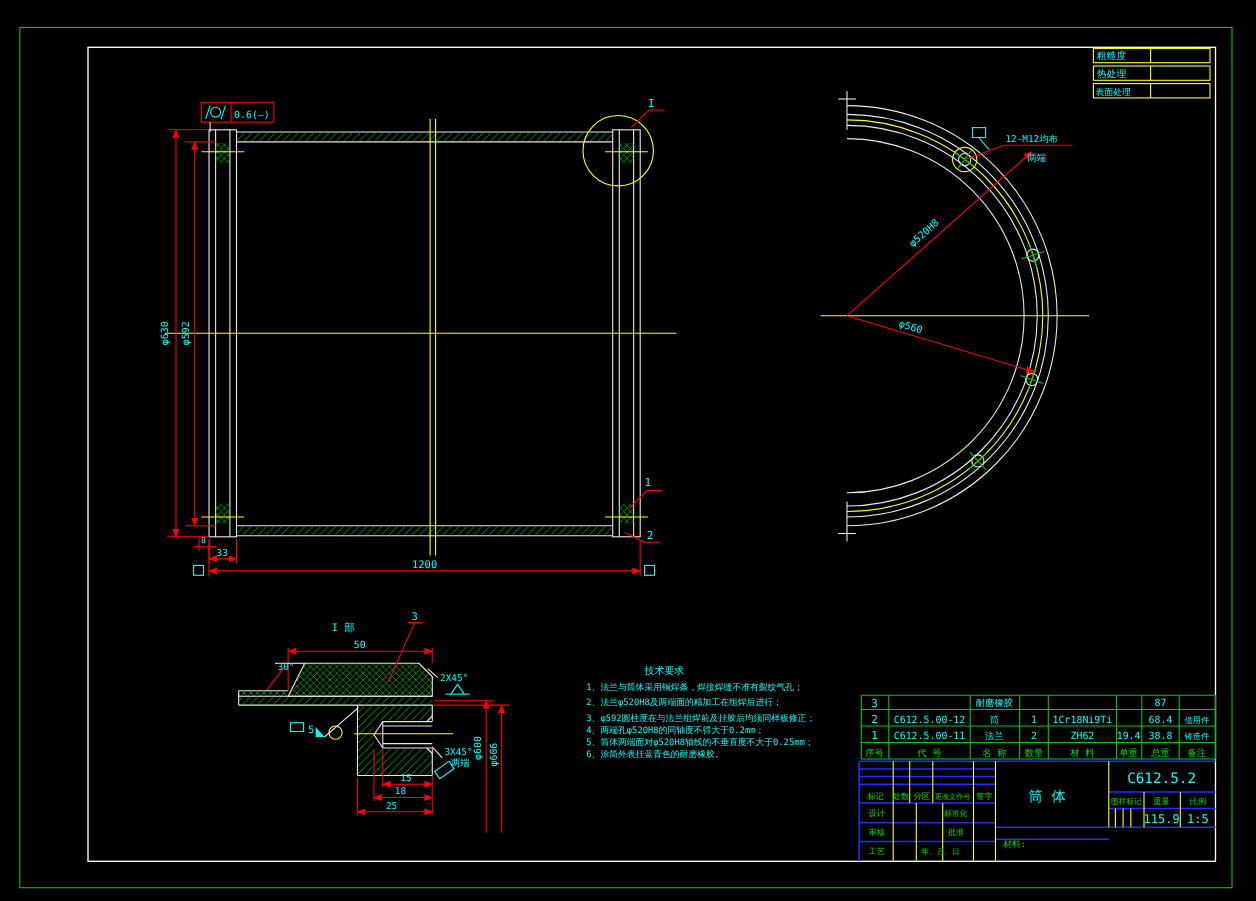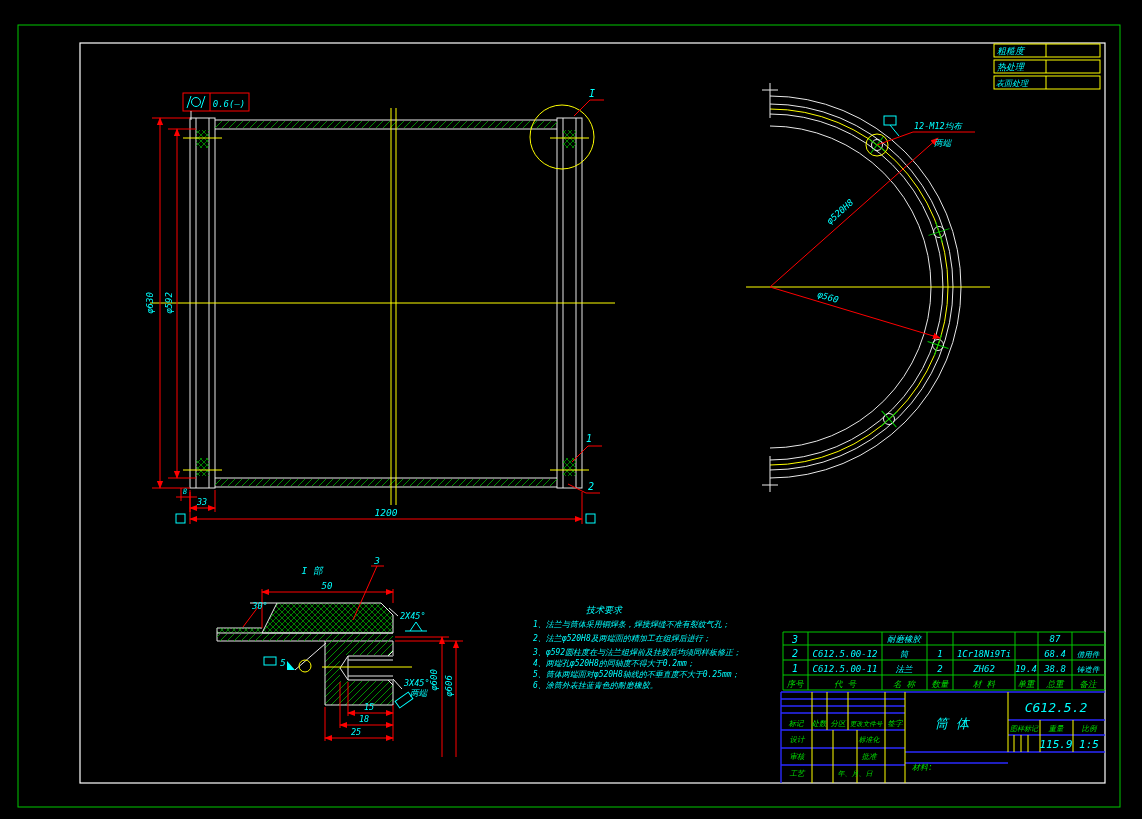--- a/index.html
+++ b/index.html
@@ -1,16 +1,16 @@
 <!DOCTYPE html>
 <html><head>
 <meta charset="utf-8">
 <style>
   html,body{margin:0;padding:0;background:#000;}
-  .stage{position:relative;width:1142px;height:819px;background:#000;overflow:hidden;font-style:italic;}
+  .stage{position:relative;width:1142px;height:819px;background:#000;overflow:hidden;}
   svg{display:block;}
   svg text{font-family:"DejaVu Sans Mono","DejaVu Sans",monospace;}
   .w{stroke:#e8e8e8;stroke-width:1;fill:none;}
   .w2{stroke:#ffffff;stroke-width:1.2;fill:none;}
   .r{stroke:#ff0000;stroke-width:1;fill:none;}
   .y{stroke:#ffff00;stroke-width:1;fill:none;}
   .g{stroke:#00c800;stroke-width:1;fill:none;}
   .bl{stroke:#2a2aff;stroke-width:1.4;fill:none;}
   .cy{stroke:#00ffff;stroke-width:1;fill:none;}
   .tc{fill:#00ffff;}

